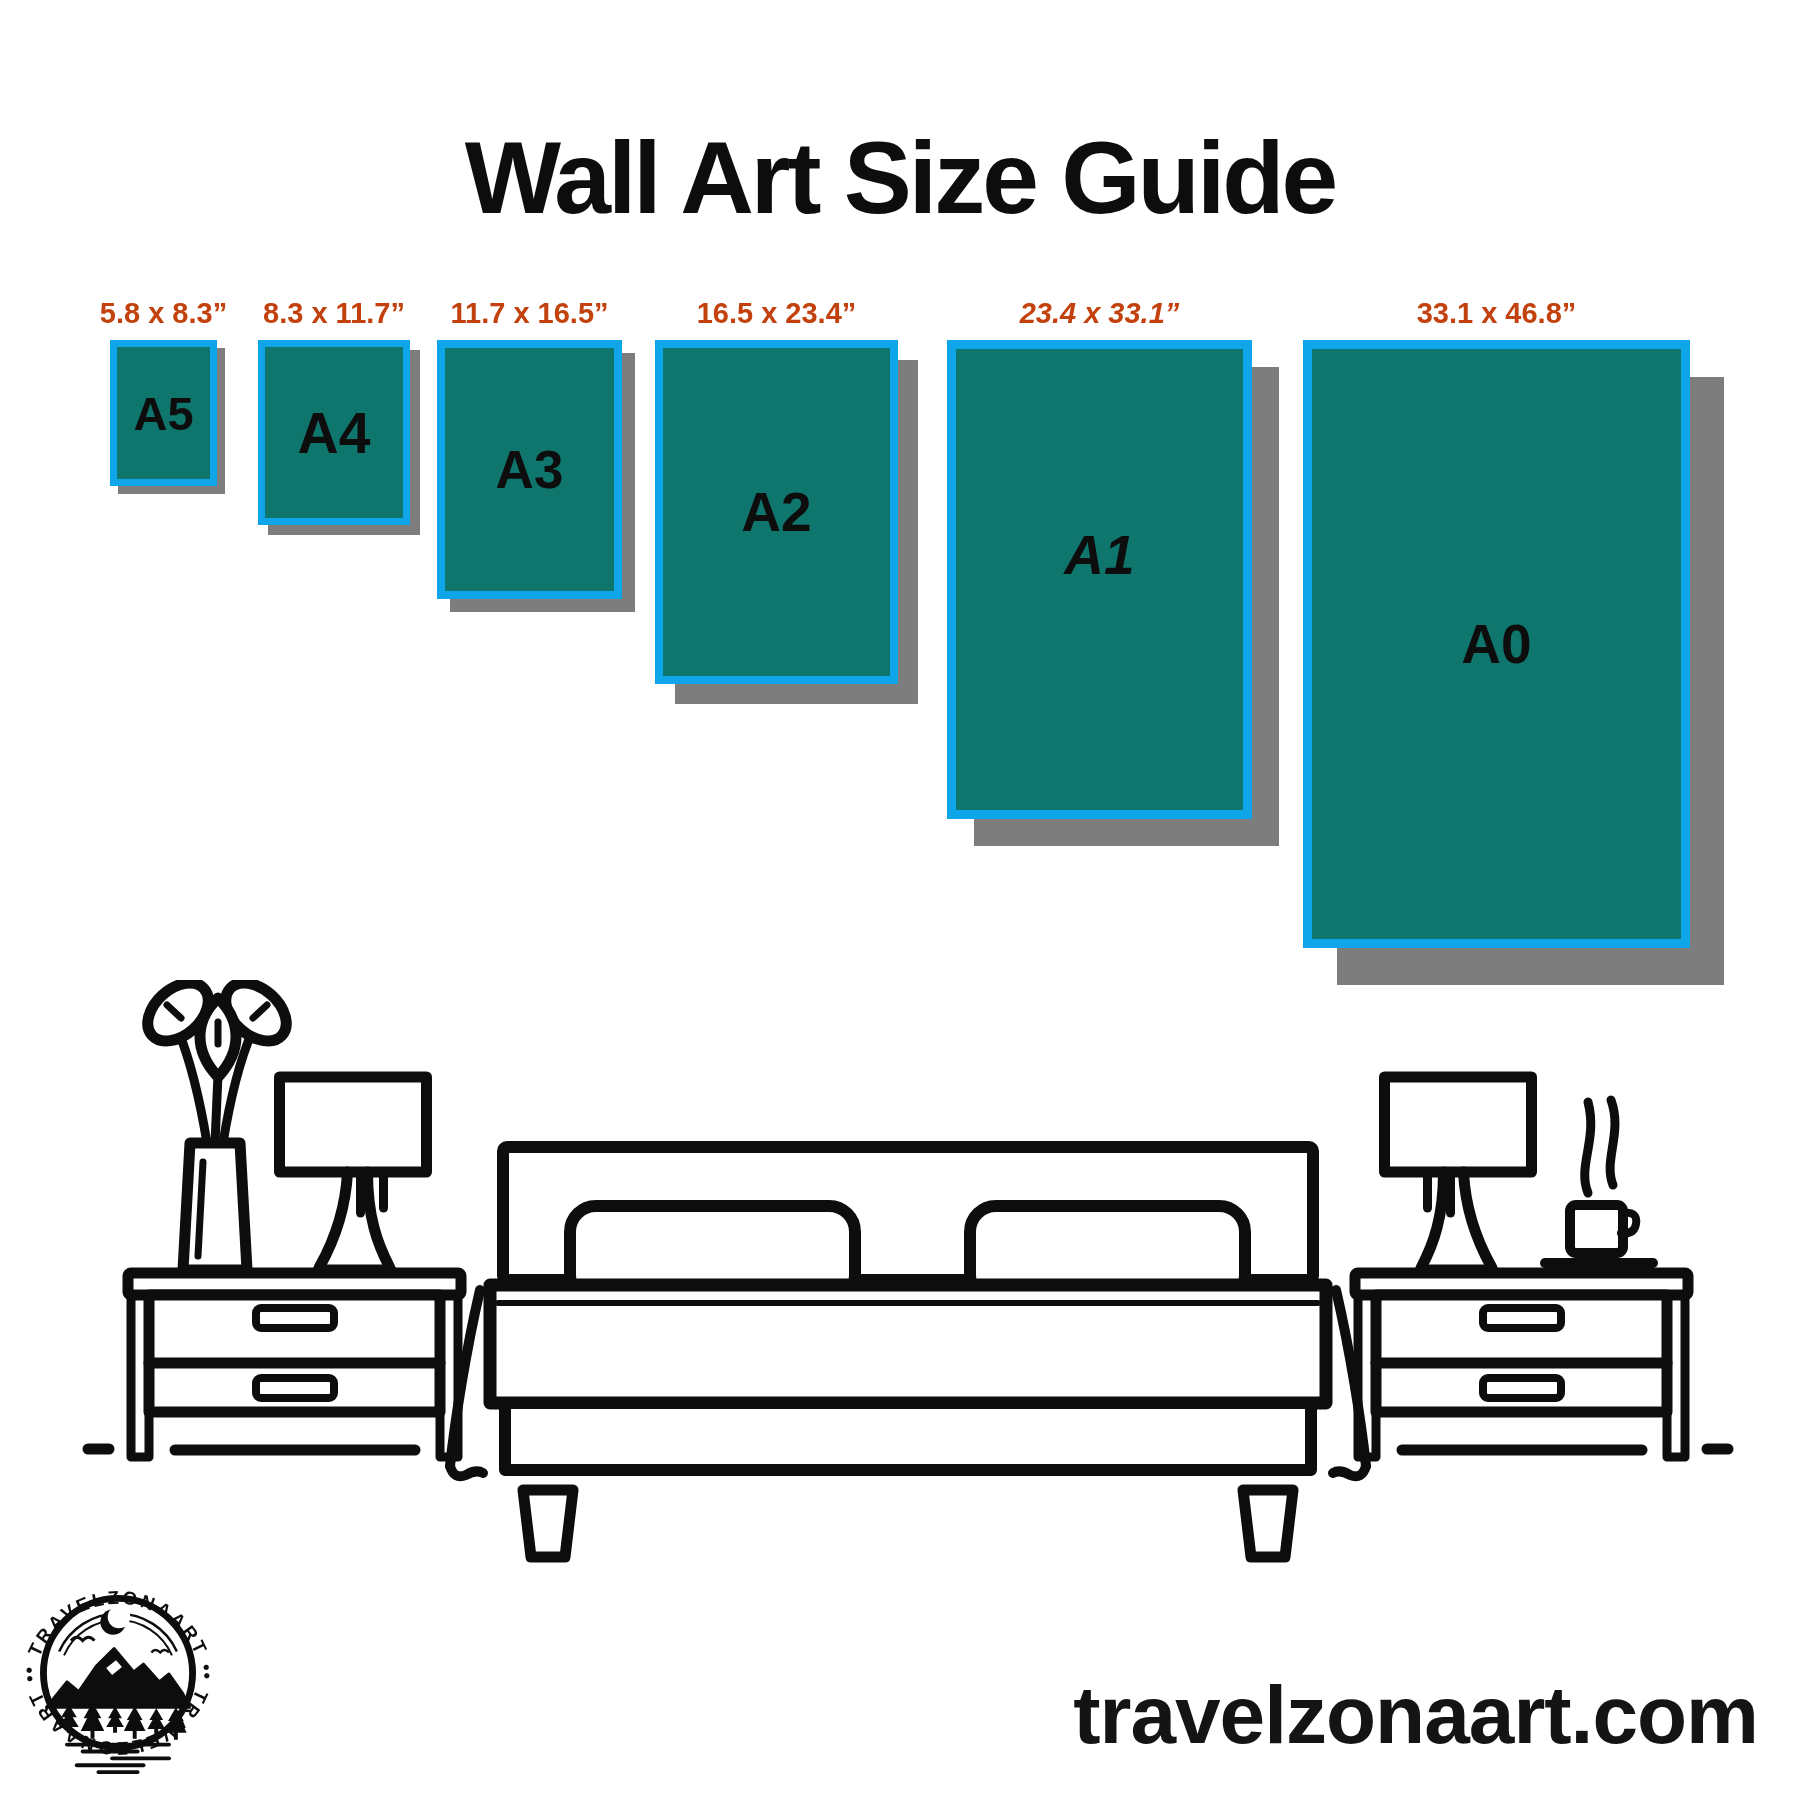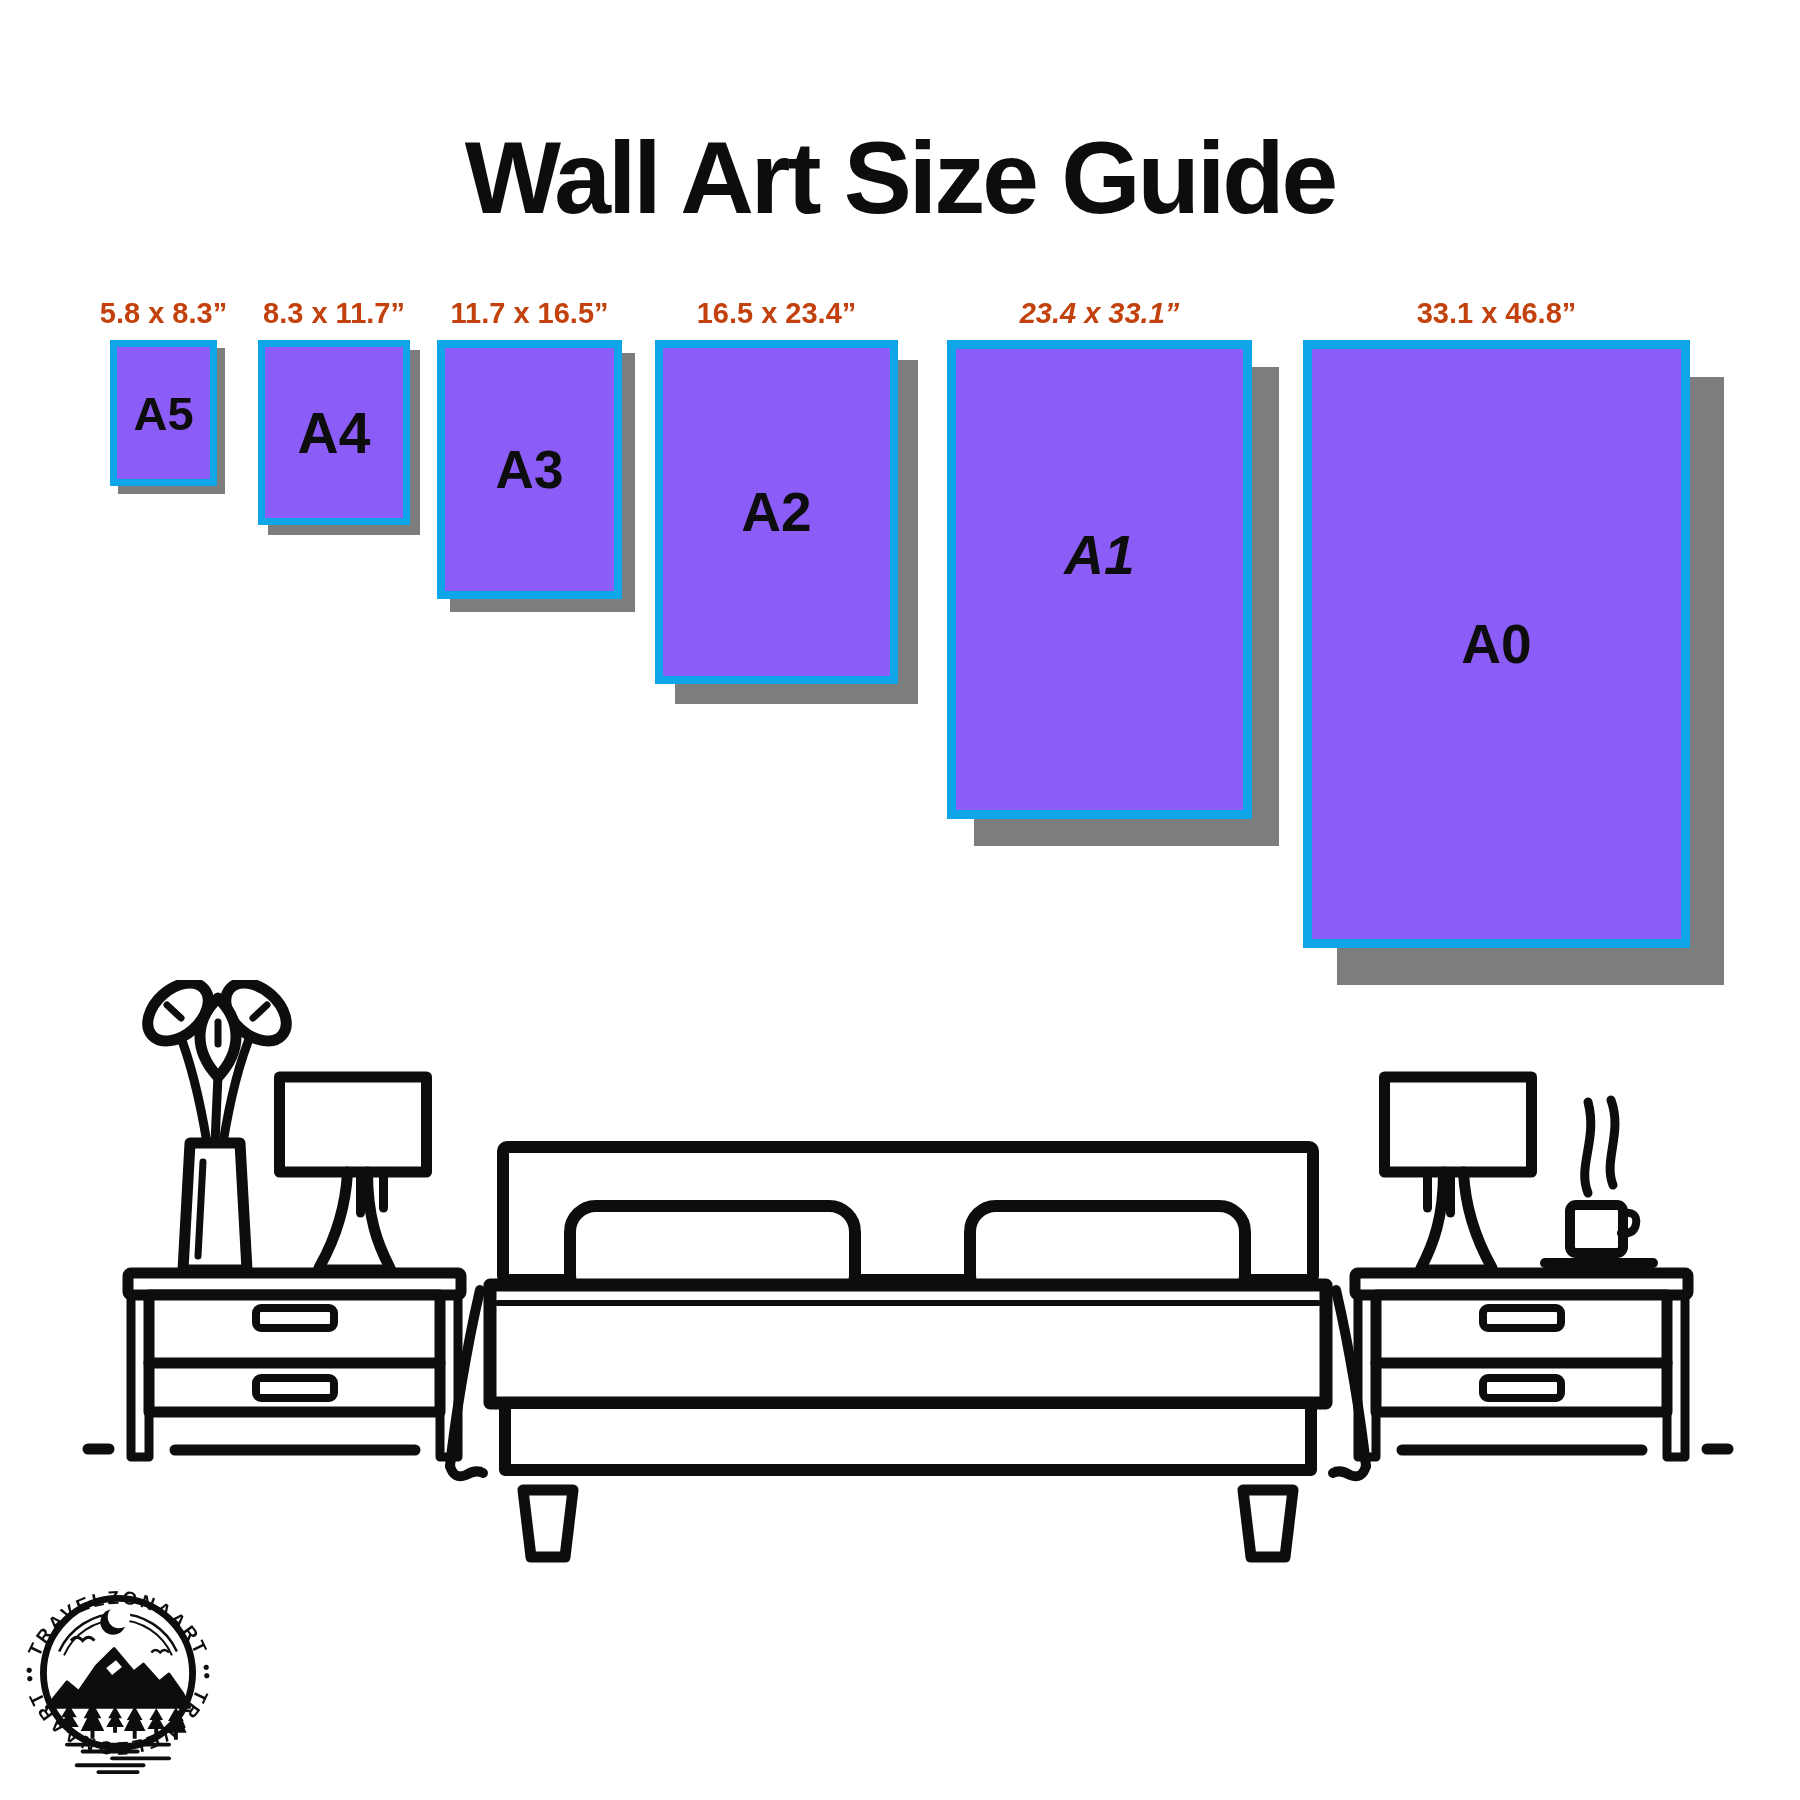--- a/index.html
+++ b/index.html
@@ -14,21 +14,21 @@
   }
 
   
   .frame-group{position:absolute;top:340px;}
   .size-caption{
     position:absolute;bottom:100%;left:50%;transform:translateX(-50%);
     margin-bottom:10px;white-space:nowrap;
     font-size:29px;font-weight:800;color:#c2410c;letter-spacing:0px;
   }
   .frame{
-    background:#8b5cf6;border:8px solid #0ea5e9;box-sizing:border-box;
+    background:#0f766e;border:8px solid #0ea5e9;box-sizing:border-box;
     display:flex;align-items:center;justify-content:center;
   }
   .frame-label{font-weight:800;color:#0d0d0d;}
 
   .fg-a5{left:110px;width:107px;}
   .fg-a5 .frame{height:146px;border-width:7px;box-shadow:8px 8px 0 0 #7d7d7d;}
   .fg-a5 .frame-label{font-size:47px;}
 
   .fg-a4{left:258px;width:152px;}
   .fg-a4 .frame{height:185px;border-width:7px;box-shadow:10px 10px 0 0 #7d7d7d;}
@@ -246,14 +246,15 @@
       <g fill="#0d0d0d">
         <rect x="46" y="188" width="108" height="4" rx="2"></rect>
         <rect x="62" y="195" width="60" height="4" rx="2"></rect>
         <rect x="92" y="202" width="62" height="4" rx="2"></rect>
         <rect x="56" y="209" width="72" height="4" rx="2"></rect>
         <rect x="78" y="216" width="44" height="4" rx="2"></rect>
       </g>
     </g>
   </svg>
 
+  <div class="website">travelzonaart.com</div>
 
 </div>
 
 </body></html>

